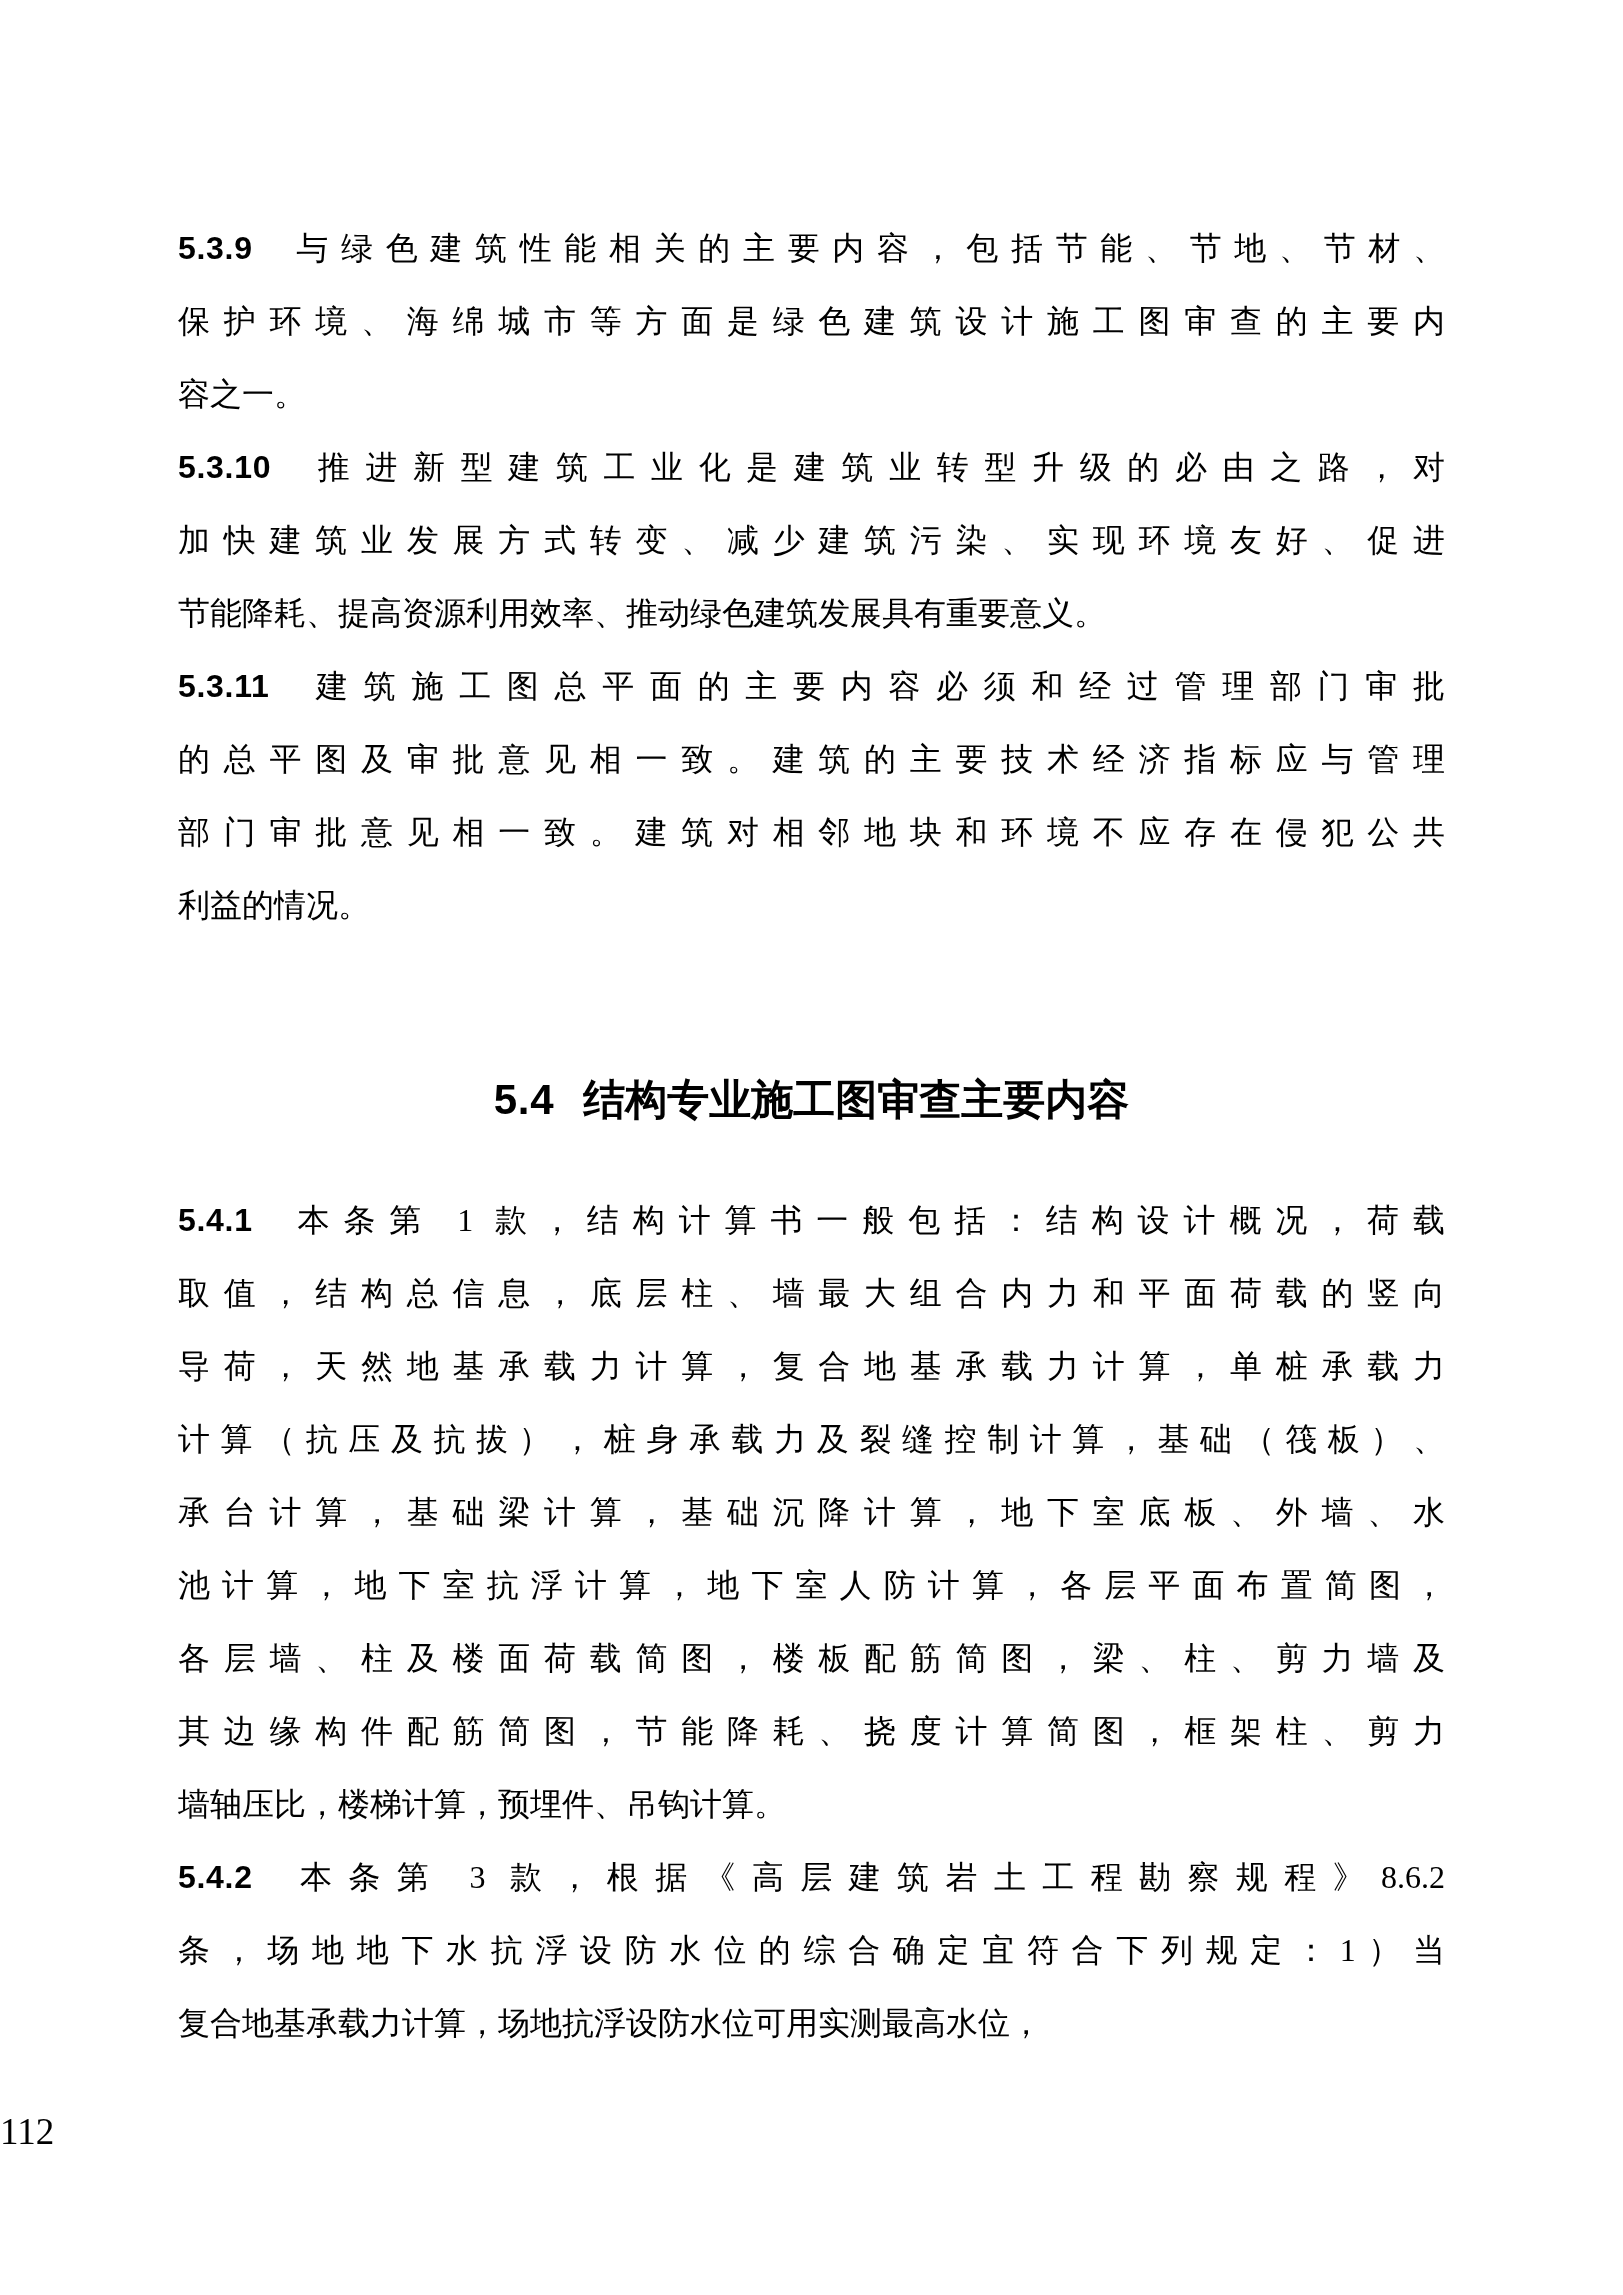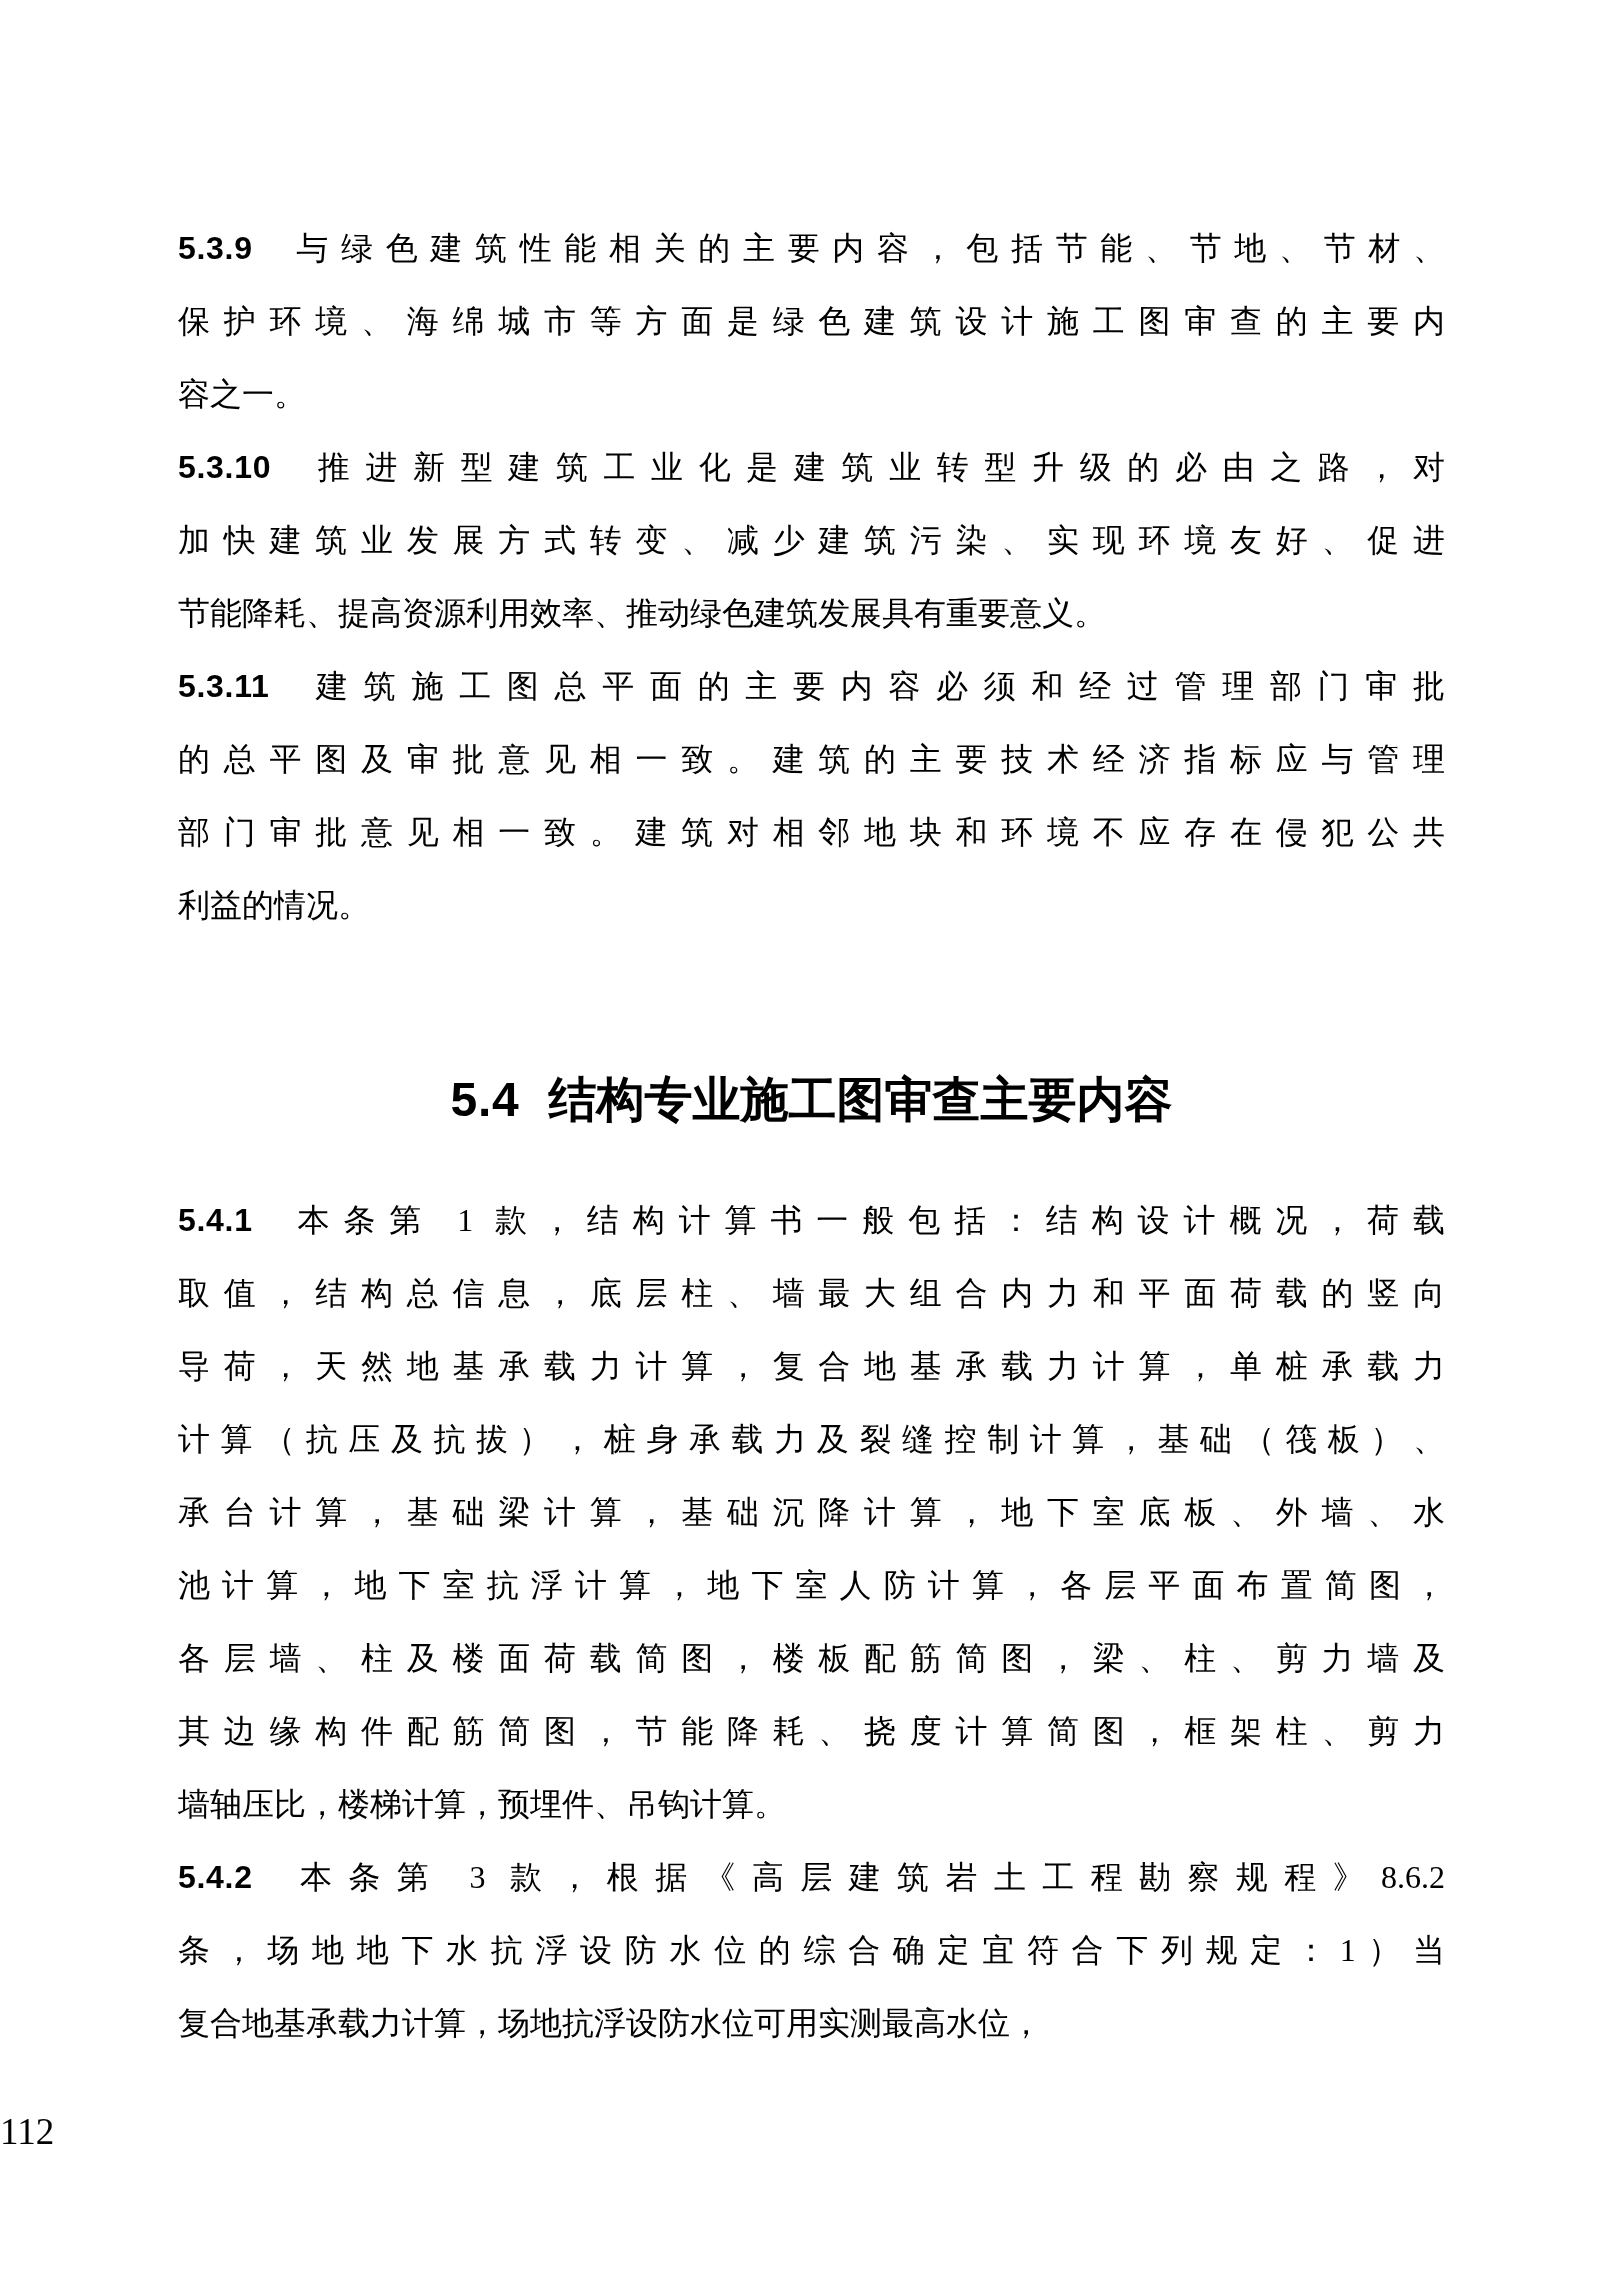--- a/index.html
+++ b/index.html
@@ -45,21 +45,21 @@
     letter-spacing: 0.7px;
   }
   #heading {
     position: absolute;
     left: 178px;
     top: 1063px;
     width: 1267px;
     text-align: center;
     font-family: "Liberation Sans", sans-serif;
     font-weight: 700;
-    font-size: 48px;
+    font-size: 42px;
     line-height: 73px;
   }
   #heading .hnum { margin-right: 29px; letter-spacing: 0.7px; }
   #pageno {
     position: absolute;
     left: 0;
     top: 2109px;
     width: 1623px;
     text-align: left;
     font-size: 37px;

